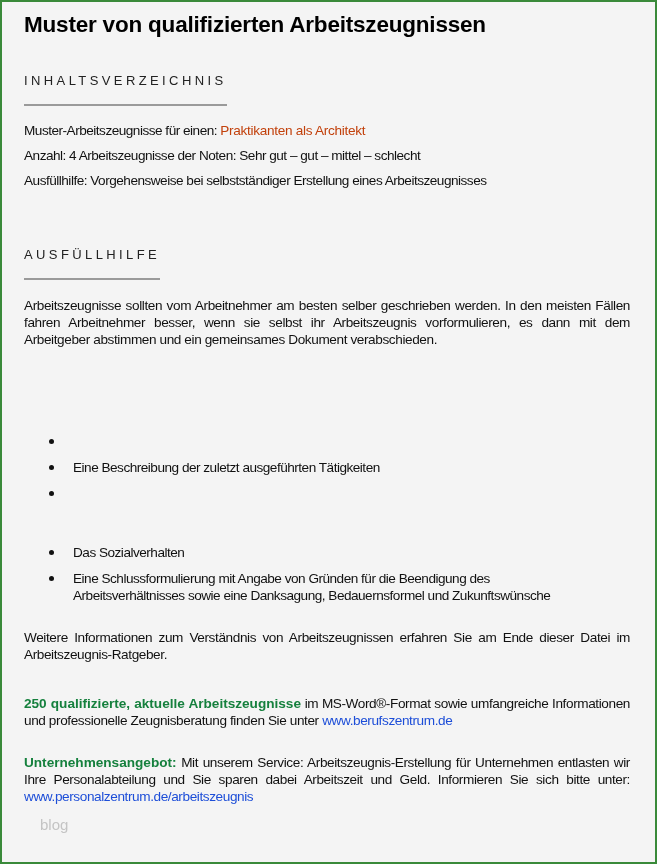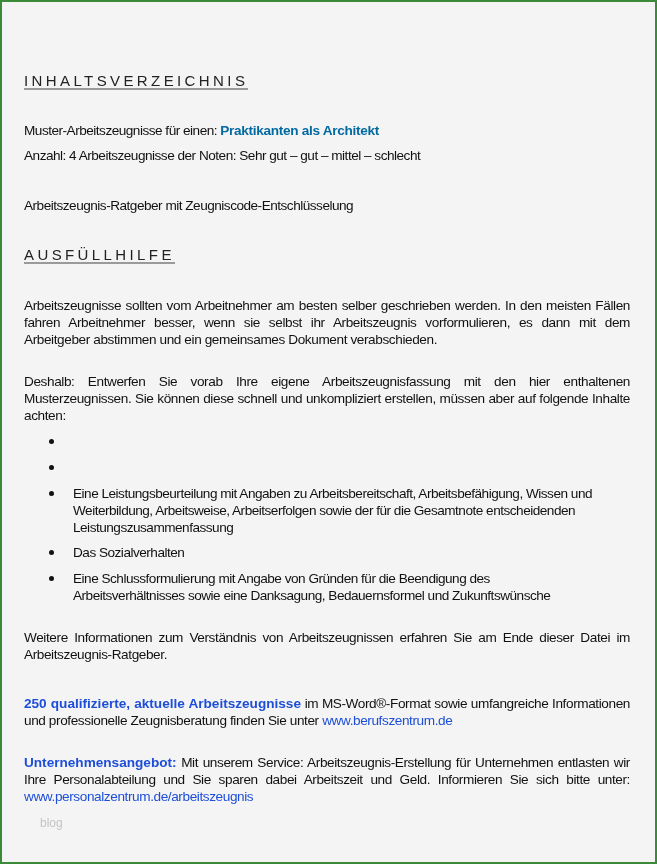--- a/index.html
+++ b/index.html
@@ -9,66 +9,66 @@
       position: absolute; left: 0; top: 0; width: 657px; height: 864px;
       background: #f4f4f4;
       border: 2px solid #3a8a3a;
     }
     .abs { position: absolute; }
     .title {
       left: 22px; top: 10px; font-size: 22.5px; font-weight: bold; color: #000;
       letter-spacing: -0.2px; white-space: nowrap;
     }
     .section-head {
-      font-size: 15px; letter-spacing: 3.4px; color: #222;
-      border-bottom: 2px solid #9a9a9a; line-height: 14px; padding-bottom: 0px;
+      font-size: 13px; letter-spacing: 3.4px; color: #222;
+      border-bottom: 2px solid #9a9a9a; line-height: 14px; padding-bottom: 16px;
       white-space: nowrap;
     }
     .line { left: 22px; font-size: 13.6px; letter-spacing: -0.5px; white-space: nowrap; color: #111; }
-    .line b { font-weight: bold; color: #0369a1; letter-spacing: -0.3px; }
+    .line b { font-weight: normal; color: #c2410c; letter-spacing: -0.3px; }
     .para {
       left: 22px; width: 606px; font-size: 13.6px; letter-spacing: -0.4px;
       line-height: 17px; text-align: justify; color: #111;
     }
-    .para b { font-weight: bold; color: #1d4ed8; letter-spacing: 0; }
+    .para b { font-weight: bold; color: #15803d; letter-spacing: 0; }
     .link { color: #1d4ed8; text-decoration: none; }
     .bullets { left: 45px; width: 580px; list-style: none; }
     .bullets li {
       position: absolute; left: 0; font-size: 13.6px; letter-spacing: -0.5px;
       line-height: 17px; color: #111; padding-left: 26px; width: 560px;
     }
     .bullets li .dot {
       position: absolute; left: 2px; top: 6px; width: 5px; height: 5px;
       background: #111; border-radius: 50%;
     }
-    .watermark { left: 38px; top: 814px; font-size: 12px; color: #c4c4c4; }
+    .watermark { left: 38px; top: 814px; font-size: 15px; color: #c4c4c4; }
   </style>
 </head>
 <body>
 
 <div class="page">
 
+  <div class="abs title">Muster von qualifizierten Arbeitszeugnissen</div>
 
   <div class="abs section-head" style="left:22px; top:72px;">INHALTSVERZEICHNIS</div>
 
   <div class="abs line" style="top:121px;">
     <span>Muster-Arbeitszeugnisse für einen: </span><b>Praktikanten als Architekt</b>
   </div>
   <div class="abs line" style="top:146px;">Anzahl: 4 Arbeitszeugnisse der Noten: Sehr gut – gut – mittel – schlecht</div>
-  <div class="abs line" style="top:196px;">Arbeitszeugnis-Ratgeber mit Zeugniscode-Entschlüsselung</div>
+  <div class="abs line" style="top:171px;">Ausfüllhilfe: Vorgehensweise bei selbstständiger Erstellung eines Arbeitszeugnisses</div>
 
   <div class="abs section-head" style="left:22px; top:246px;">AUSFÜLLHILFE</div>
 
   <div class="abs para" style="top:295px;">Arbeitszeugnisse sollten vom Arbeitnehmer am besten selber geschrieben werden. In den meisten Fällen fahren Arbeitnehmer besser, wenn sie selbst ihr Arbeitszeugnis vorformulieren, es dann mit dem Arbeitgeber abstimmen und ein gemeinsames Dokument verabschieden.</div>
-  <div class="abs para" style="top:371px;">Deshalb: Entwerfen Sie vorab Ihre eigene Arbeitszeugnisfassung mit den hier enthaltenen Musterzeugnissen. Sie können diese schnell und unkompliziert erstellen, müssen aber  auf folgende Inhalte achten:</div>
 
   <ul class="abs bullets" style="top:0;">
     <li style="top:431px;"><span class="dot"></span></li>
-    <li style="top:457px;"><span class="dot"></span></li>
-    <li style="top:483px; width:585px;"><span class="dot"></span><span>Eine Leistungsbeurteilung mit Angaben zu Arbeitsbereitschaft, Arbeitsbefähigung, Wissen und Weiterbildung, Arbeitsweise, Arbeitserfolgen sowie der für die Gesamtnote entscheidenden Leistungszusammenfassung</span></li>
+    <li style="top:457px;"><span class="dot"></span><span>Eine Beschreibung der zuletzt ausgeführten Tätigkeiten</span></li>
+    <li style="top:483px; width:585px;"><span class="dot"></span></li>
     <li style="top:542px;"><span class="dot"></span><span>Das Sozialverhalten</span></li>
     <li style="top:568px; width:540px;"><span class="dot"></span><span>Eine Schlussformulierung mit Angabe von Gründen für die Beendigung des Arbeitsverhältnisses sowie eine Danksagung, Bedauernsformel und Zukunftswünsche</span></li>
   </ul>
 
   <div class="abs para" style="top:627px;">Weitere Informationen zum Verständnis von Arbeitszeugnissen erfahren Sie am Ende dieser Datei im Arbeitszeugnis-Ratgeber.</div>
 
   <div class="abs para" style="top:693px;">
     <b>250 qualifizierte, aktuelle Arbeitszeugnisse</b><span> im MS-Word®-Format sowie umfangreiche Informationen und professionelle Zeugnisberatung finden Sie unter </span><a class="link">www.berufszentrum.de</a>
   </div>
 

